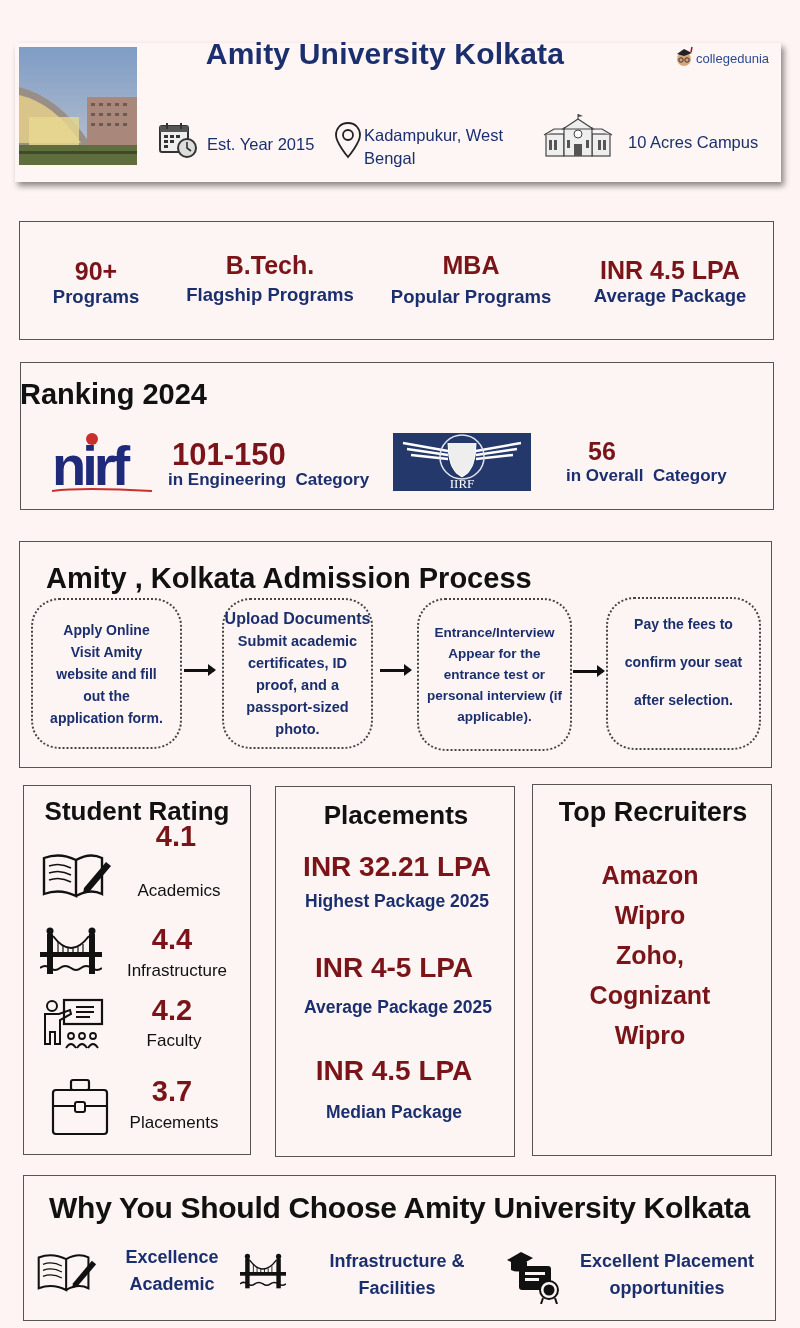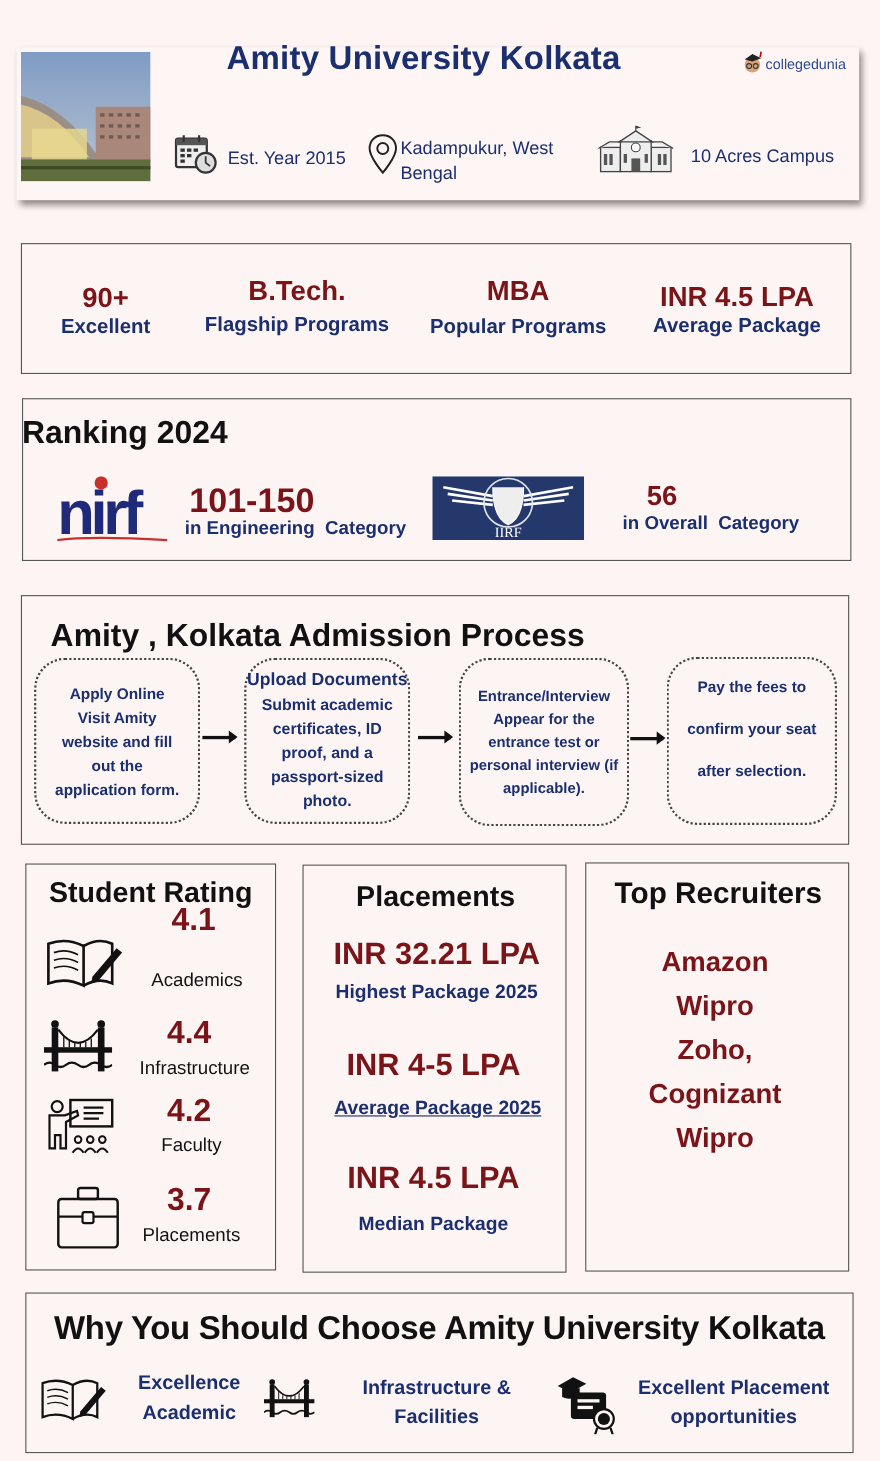--- a/index.html
+++ b/index.html
@@ -144,21 +144,21 @@
         <rect x="24" y="26" width="3" height="8"></rect>
         <rect x="43" y="26" width="3" height="8"></rect>
       </g>
     </svg>
 </span>
 <div class="abs info-text" style="left:628px;top:133px;">10 Acres Campus</div>
 
 <div class="box" style="left:19px;top:221px;width:755px;height:119px;"></div>
 <div class="stat" style="left:40px;top:257px;width:112px;">
   <div class="v">90+</div>
-  <div class="l">Excellent</div>
+  <div class="l">Programs</div>
 </div>
 <div class="stat" style="left:172px;top:251px;width:196px;">
   <div class="v" style="margin-bottom:4px;">B.Tech.</div>
   <div class="l">Flagship Programs</div>
 </div>
 <div class="stat" style="left:378px;top:251px;width:186px;">
   <div class="v" style="margin-bottom:6px;">MBA</div>
   <div class="l">Popular Programs</div>
 </div>
 <div class="stat" style="left:576px;top:256px;width:188px;">
@@ -288,21 +288,21 @@
     </svg>
 </span>
 <div class="rating-v" style="left:117px;top:1075px;">3.7</div>
 <div class="rating-l" style="left:109px;top:1113px;">Placements</div>
 
 <div class="box" style="left:275px;top:786px;width:240px;height:371px;"></div>
 <div class="abs" style="left:276px;top:800px;width:240px;text-align:center;font-size:26px;font-weight:bold;color:#111;">Placements</div>
 <div class="pl-v" style="left:279px;top:851px;">INR 32.21 LPA</div>
 <div class="pl-l" style="left:279px;top:891px;">Highest Package 2025</div>
 <div class="pl-v" style="left:276px;top:952px;">INR 4-5 LPA</div>
-<div class="pl-l" style="left:280px;top:997px;text-decoration:underline;">Average Package 2025</div>
+<div class="pl-l" style="left:280px;top:997px;">Average Package 2025</div>
 <div class="pl-v" style="left:276px;top:1055px;">INR 4.5 LPA</div>
 <div class="pl-l" style="left:276px;top:1102px;">Median Package</div>
 
 <div class="box" style="left:532px;top:784px;width:240px;height:372px;"></div>
 <div class="abs" style="left:533px;top:797px;width:240px;text-align:center;font-size:27px;font-weight:bold;color:#111;">Top Recruiters</div>
 <div class="rec" style="left:532px;top:861px;">Amazon</div>
 <div class="rec" style="left:532px;top:901px;">Wipro</div>
 <div class="rec" style="left:532px;top:941px;">Zoho,</div>
 <div class="rec" style="left:532px;top:981px;">Cognizant</div>
 <div class="rec" style="left:532px;top:1021px;">Wipro</div>

